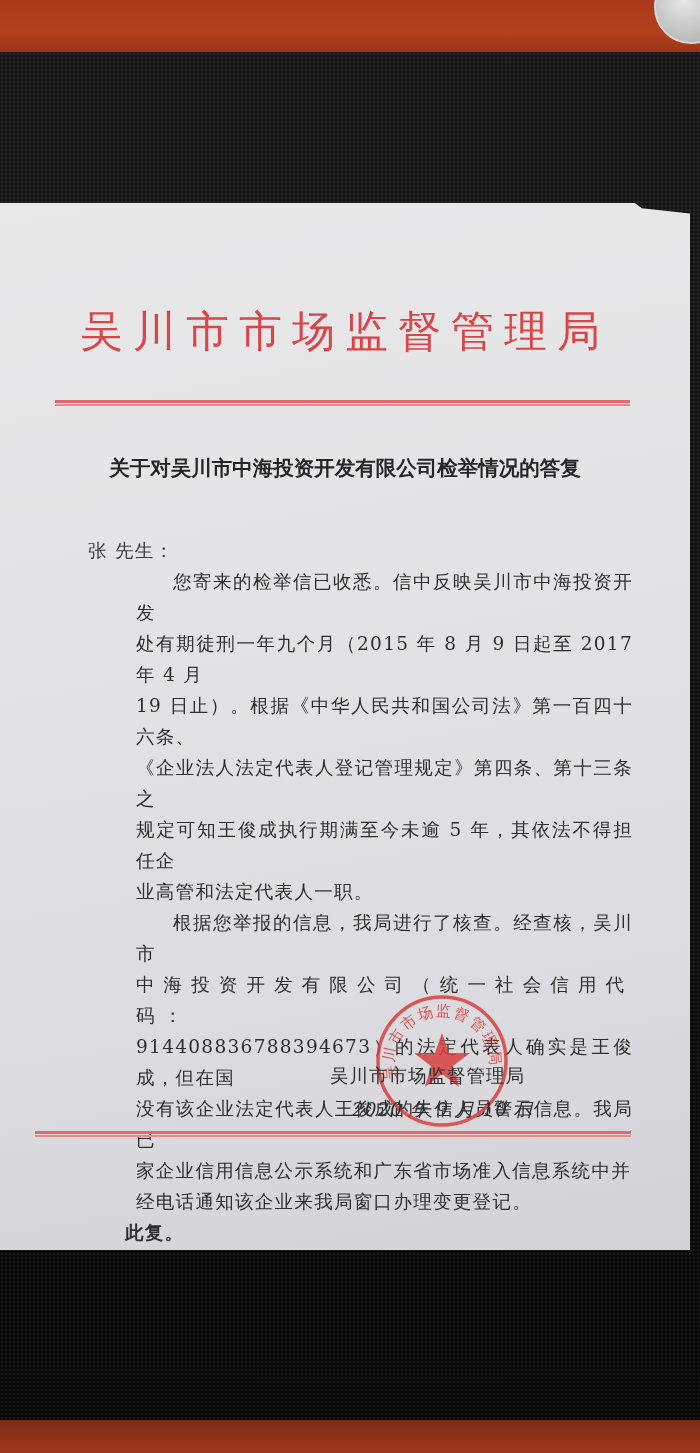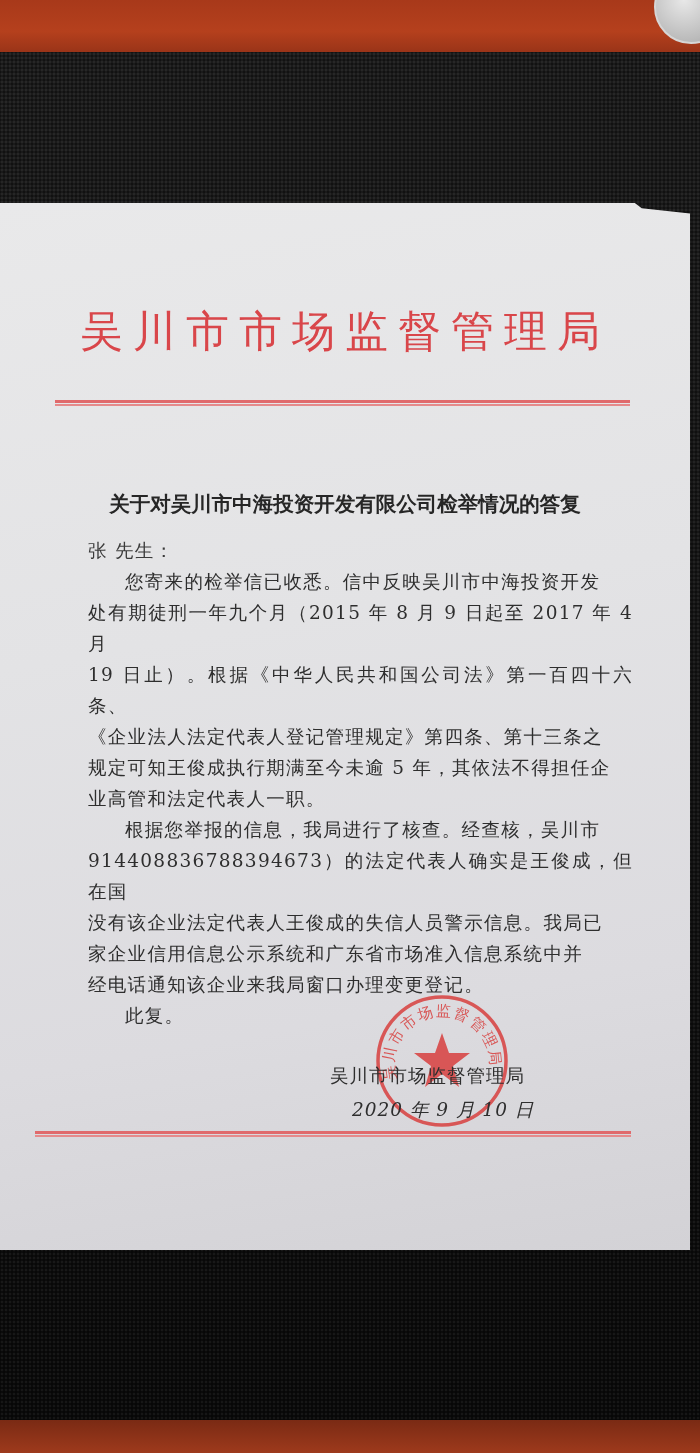--- a/index.html
+++ b/index.html
@@ -77,44 +77,45 @@
     .subject {
       position: absolute;
       left: 0;
       top: 251px;
       width: 690px;
       text-align: center;
       font-family: "DejaVu Sans", "Liberation Sans", sans-serif;
       font-size: 20.5px;
       color: #262626;
       font-weight: bold;
-      margin-top: 36px;
     }
     .body-text {
       position: absolute;
       left: 88px;
       top: 332px;
       width: 545px;
       font-size: 18.5px;
       line-height: 31px;
       color: #2e2e2e;
       letter-spacing: 1.3px;
     }
     .salutation {
       color: #3a3a3a;
     }
     .para {
       text-indent: 2em;
       text-align: justify;
     }
     .para span.line {
       display: block;
+      margin-left: 48px;
     }
     .closing {
       text-indent: 2em;
+      font-weight: bold;
     }
     .signature {
       position: absolute;
       left: 330px;
       top: 860px;
       font-size: 18.5px;
       color: #2e2e2e;
       letter-spacing: 1px;
     }
     .sig-date {
@@ -166,20 +167,21 @@
       <span class="line">您寄来的检举信已收悉。信中反映吴川市中海投资开发</span>
       <span class="line" style="text-indent:0">处有期徒刑一年九个月（2015 年 8 月 9 日起至 2017 年 4 月</span>
       <span class="line" style="text-indent:0">19 日止）。根据《中华人民共和国公司法》第一百四十六条、</span>
       <span class="line" style="text-indent:0">《企业法人法定代表人登记管理规定》第四条、第十三条之</span>
       <span class="line" style="text-indent:0">规定可知王俊成执行期满至今未逾 5 年，其依法不得担任企</span>
       <span class="line" style="text-indent:0">业高管和法定代表人一职。</span>
     </div>
 
     <div class="para">
       <span class="line">根据您举报的信息，我局进行了核查。经查核，吴川市</span>
+      <span class="line" style="text-indent:0; letter-spacing:9px">中海投资开发有限公司（统一社会信用代码：</span>
       <span class="line" style="text-indent:0">914408836788394673）的法定代表人确实是王俊成，但在国</span>
       <span class="line" style="text-indent:0">没有该企业法定代表人王俊成的失信人员警示信息。我局已</span>
       <span class="line" style="text-indent:0">家企业信用信息公示系统和广东省市场准入信息系统中并</span>
       <span class="line" style="text-indent:0">经电话通知该企业来我局窗口办理变更登记。</span>
     </div>
 
     <div class="closing">此复。</div>
   </div>
 
   <svg class="seal" viewBox="0 0 140 140">

